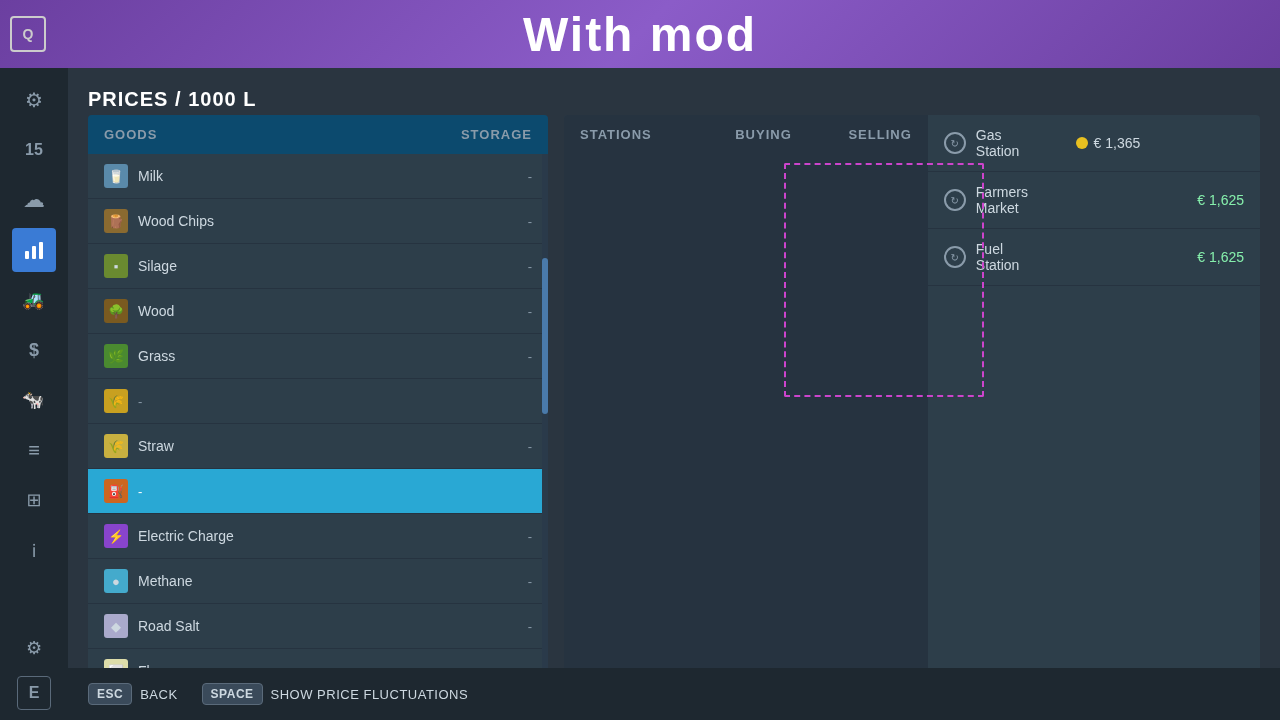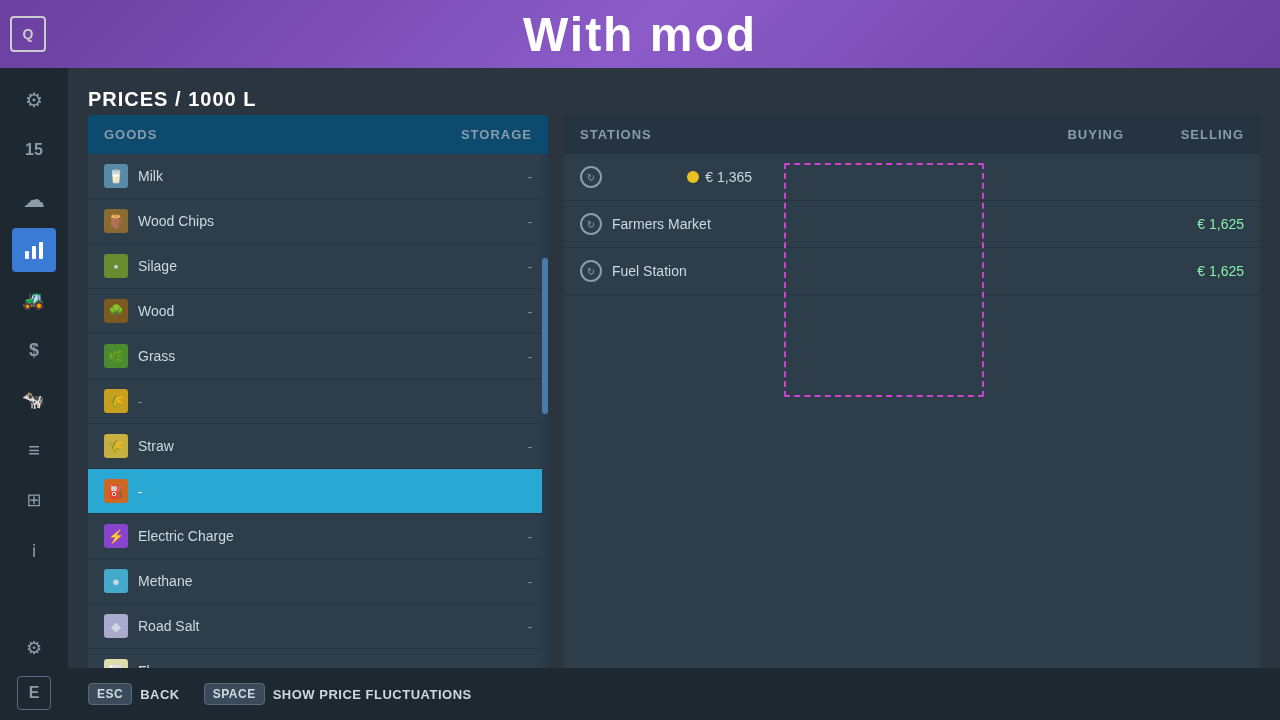--- a/index.html
+++ b/index.html
@@ -150,21 +150,21 @@
     .good-name { flex: 1; font-size: 14px; color: #cdd8e0; }
     .good-storage { font-size: 13px; color: #8a9baa; }
 
     
     .station-panel {
       flex: 1;
       background: #2d3e4a;
       border-radius: 4px;
       overflow: hidden;
       display: flex;
-      flex-direction: column;
+      flex-direction: row;
     }
     .station-header {
       display: flex;
       padding: 12px 16px;
       background: #263340;
     }
     .col-station { flex: 1; font-size: 13px; color: #8a9baa; letter-spacing: 1px; font-weight: bold; }
     .col-buying { width: 140px; font-size: 13px; color: #8a9baa; letter-spacing: 1px; font-weight: bold; text-align: right; }
     .col-selling { width: 120px; font-size: 13px; color: #8a9baa; letter-spacing: 1px; font-weight: bold; text-align: right; }
 
@@ -237,21 +237,21 @@
       padding: 3px 8px;
       font-size: 12px;
       font-weight: bold;
       color: #cdd8e0;
       letter-spacing: 0.5px;
     }
     .key-label {
       font-size: 13px;
       color: #cdd8e0;
       letter-spacing: 0.5px;
-      font-weight: bold;
+      font-weight: normal;
     }
 
     
     .ic-milk { background: #5a8aaa; }
     .ic-wood-chips { background: #8a6a30; }
     .ic-silage { background: #6a8a30; }
     .ic-wood { background: #7a5a20; }
     .ic-grass { background: #4a8a30; }
     .ic-hay { background: #c8a020; }
     .ic-straw { background: #c8b040; }
@@ -386,20 +386,21 @@
 
     <div class="station-panel" style="position:relative;">
       <div class="station-header">
         <span class="col-station">STATIONS</span>
         <span class="col-buying">BUYING</span>
         <span class="col-selling">SELLING</span>
       </div>
       <div class="station-list" id="station-list">
       <div class="station-item">
             <div class="station-icon">↻</div>
+            <span class="station-name">Gas Station</span>
             <div class="station-buying">
               <div class="buy-dot"></div>
               <span>€ 1,365</span>
             </div>
             <div class="station-selling"></div>
           </div>
           <div class="station-item">
             <div class="station-icon">↻</div>
             <span class="station-name">Farmers Market</span>
             <div class="station-buying"></div>

